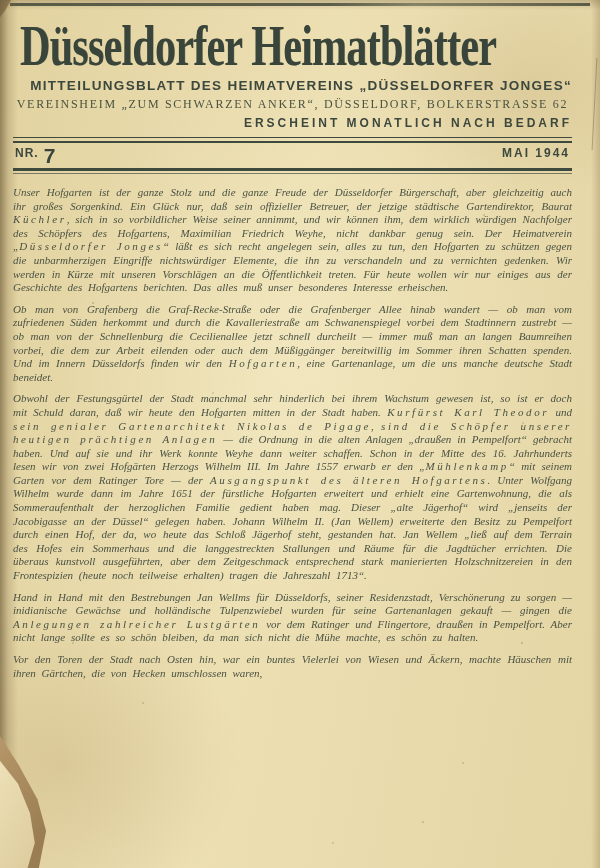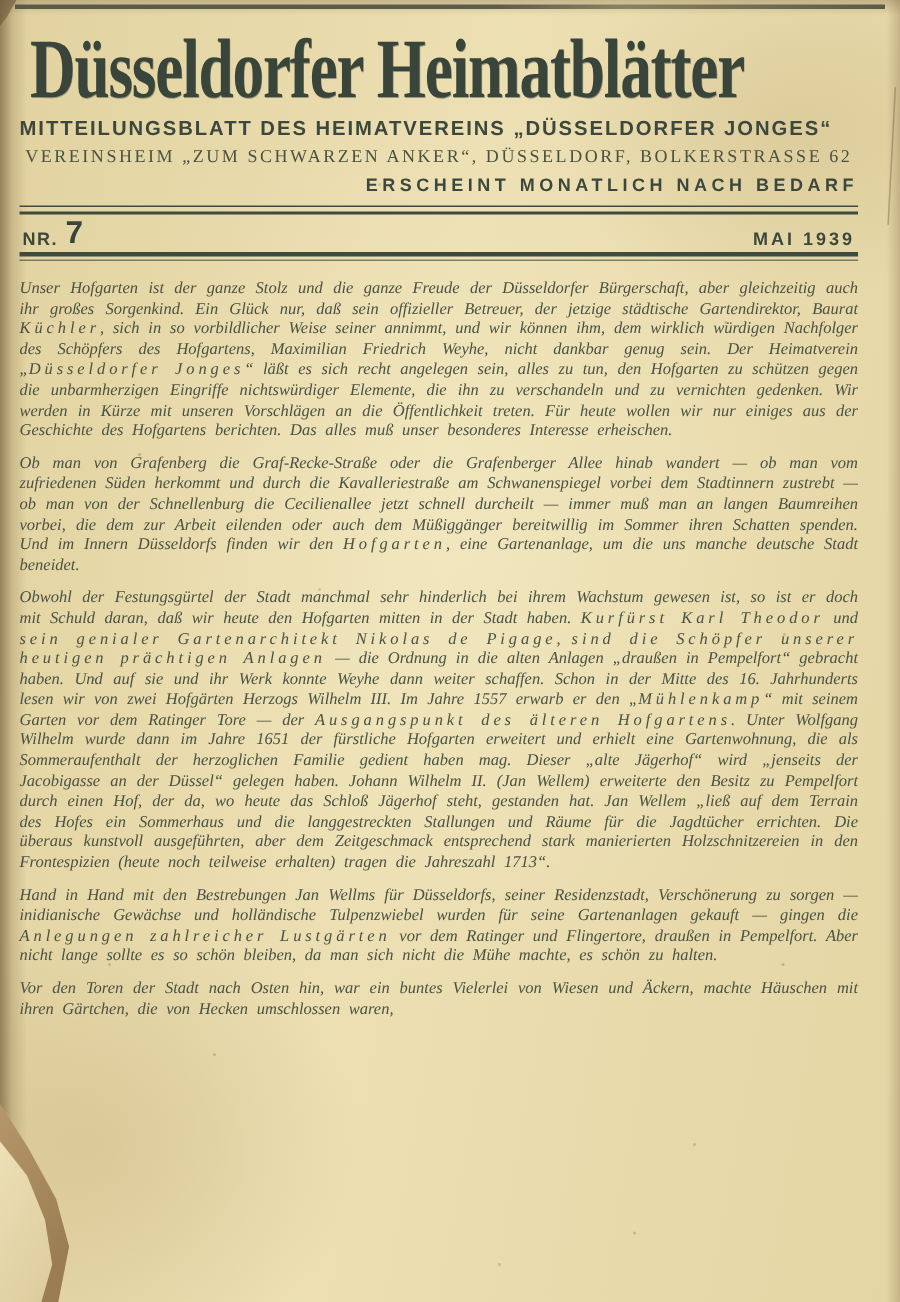--- a/index.html
+++ b/index.html
@@ -84,42 +84,42 @@
     white-space: nowrap;
     display: inline-block;
     transform: scale(0.78, 1.04);
     transform-origin: left top;
     letter-spacing: -1px;
     text-shadow: 0.5px 0.5px 0 rgba(57,68,58,0.45);
   }
   .sub1 {
     font-family: "Liberation Sans", sans-serif;
     font-weight: bold; font-size: 13.5px; letter-spacing: 1.3px;
-    text-align: left; color: #3c473d; margin-top: 8px; white-space: nowrap;
+    text-align: right; color: #3c473d; margin-top: 8px; white-space: nowrap;
   }
   .sub2 {
     font-family: "Liberation Serif", serif;
     font-size: 12px; letter-spacing: 1.7px;
     text-align: center; color: #49523f; margin-top: 4px; white-space: nowrap;
   }
   .sub3 {
     font-family: "Liberation Sans", sans-serif;
     font-weight: bold; font-size: 12px; letter-spacing: 3px;
     text-align: right; color: #3c473d; margin-top: 4px;
   }
   .rule-double {
     margin-top: 7px; height: 3px;
     border-top: 1px solid #3f4a3e;
     border-bottom: 2px solid #3f4a3e;
   }
   .issue-row {
     display: flex; justify-content: space-between; align-items: baseline;
     padding: 3px 2px 2px 2px;
   }
-  .issue-left { display: inline-flex; align-items: flex-end; }
+  .issue-left { display: inline-flex; align-items: flex-start; }
   .issue-nr {
     font-family: "Liberation Sans", sans-serif;
     font-weight: bold; font-size: 12px; letter-spacing: 1px; color: #3c473d;
   }
   .issue-num {
     font-family: "Liberation Sans", sans-serif;
     font-weight: bold; font-size: 21px; color: #39443a; margin-left: 5px; line-height: 20px;
   }
   .issue-date {
     font-family: "Liberation Sans", sans-serif;
@@ -170,21 +170,21 @@
       <div class="sub3">ERSCHEINT MONATLICH NACH BEDARF</div>
     </header>
 
     <div class="rule-double"></div>
 
     <div class="issue-row">
       <span class="issue-left">
         <span class="issue-nr">NR.</span>
         <span class="issue-num">7</span>
       </span>
-      <span class="issue-date">MAI 1939</span>
+      <span class="issue-date">MAI 1944</span>
     </div>
 
     <div class="rule-thick"></div>
 
     <main>
       <p class="bp"><span>Unser Hofgarten ist der ganze Stolz und die ganze Freude der Düsseldorfer Bürgerschaft, aber gleichzeitig auch ihr großes Sorgenkind. Ein Glück nur, daß sein offizieller Betreuer, der jetzige städtische Gartendirektor, Baurat </span><span class="sperr">Küchler</span><span>, sich in so vorbildlicher Weise seiner annimmt, und wir können ihm, dem wirklich würdigen Nachfolger des Schöpfers des Hofgartens, Maximilian Friedrich Weyhe, nicht dankbar genug sein. Der Heimatverein „</span><span class="sperr">Düsseldorfer Jonges</span><span>“ läßt es sich recht angelegen sein, alles zu tun, den Hofgarten zu schützen gegen die unbarmherzigen Eingriffe nichtswürdiger Elemente, die ihn zu verschandeln und zu vernichten gedenken. Wir werden in Kürze mit unseren Vorschlägen an die Öffentlichkeit treten. Für heute wollen wir nur einiges aus der Geschichte des Hofgartens berichten. Das alles muß unser besonderes Interesse erheischen.</span></p>
       <p class="bp"><span>Ob man von Grafenberg die Graf-Recke-Straße oder die Grafenberger Allee hinab wandert — ob man vom zufriedenen Süden herkommt und durch die Kavalleriestraße am Schwanenspiegel vorbei dem Stadtinnern zustrebt — ob man von der Schnellenburg die Cecilienallee jetzt schnell durcheilt — immer muß man an langen Baumreihen vorbei, die dem zur Arbeit eilenden oder auch dem Müßiggänger bereitwillig im Sommer ihren Schatten spenden. Und im Innern Düsseldorfs finden wir den </span><span class="sperr">Hofgarten</span><span>, eine Gartenanlage, um die uns manche deutsche Stadt beneidet.</span></p>
       <p class="bp"><span>Obwohl der Festungsgürtel der Stadt manchmal sehr hinderlich bei ihrem Wachstum gewesen ist, so ist er doch mit Schuld daran, daß wir heute den Hofgarten mitten in der Stadt haben. </span><span class="sperr">Kurfürst Karl Theodor</span><span> und </span><span class="sperr">sein genialer Gartenarchitekt Nikolas de Pigage</span><span>, </span><span class="sperr">sind die Schöpfer unserer heutigen prächtigen Anlagen</span><span> — die Ordnung in die alten Anlagen „draußen in Pempelfort“ gebracht haben. Und auf sie und ihr Werk konnte Weyhe dann weiter schaffen. Schon in der Mitte des 16. Jahrhunderts lesen wir von zwei Hofgärten Herzogs Wilhelm III. Im Jahre 1557 erwarb er den „</span><span class="sperr">Mühlenkamp</span><span>“ mit seinem Garten vor dem Ratinger Tore — der </span><span class="sperr">Ausgangspunkt des älteren Hofgartens</span><span>. Unter Wolfgang Wilhelm wurde dann im Jahre 1651 der fürstliche Hofgarten erweitert und erhielt eine Gartenwohnung, die als Sommeraufenthalt der herzoglichen Familie gedient haben mag. Dieser „alte Jägerhof“ wird „jenseits der Jacobigasse an der Düssel“ gelegen haben. Johann Wilhelm II. (Jan Wellem) erweiterte den Besitz zu Pempelfort durch einen Hof, der da, wo heute das Schloß Jägerhof steht, gestanden hat. Jan Wellem „ließ auf dem Terrain des Hofes ein Sommerhaus und die langgestreckten Stallungen und Räume für die Jagdtücher errichten. Die überaus kunstvoll ausgeführten, aber dem Zeitgeschmack entsprechend stark manierierten Holzschnitzereien in den Frontespizien (heute noch teilweise erhalten) tragen die Jahreszahl 1713“.</span></p>
       <p class="bp"><span>Hand in Hand mit den Bestrebungen Jan Wellms für Düsseldorfs, seiner Residenzstadt, Verschönerung zu sorgen — inidianische Gewächse und holländische Tulpenzwiebel wurden für seine Gartenanlagen gekauft — gingen die </span><span class="sperr">Anlegungen zahlreicher Lustgärten</span><span> vor dem Ratinger und Flingertore, draußen in Pempelfort. Aber nicht lange sollte es so schön bleiben, da man sich nicht die Mühe machte, es schön zu halten.</span></p>
       <p class="bp"><span>Vor den Toren der Stadt nach Osten hin, war ein buntes Vielerlei von Wiesen und Äckern, machte Häuschen mit ihren Gärtchen, die von Hecken umschlossen waren,</span></p>

